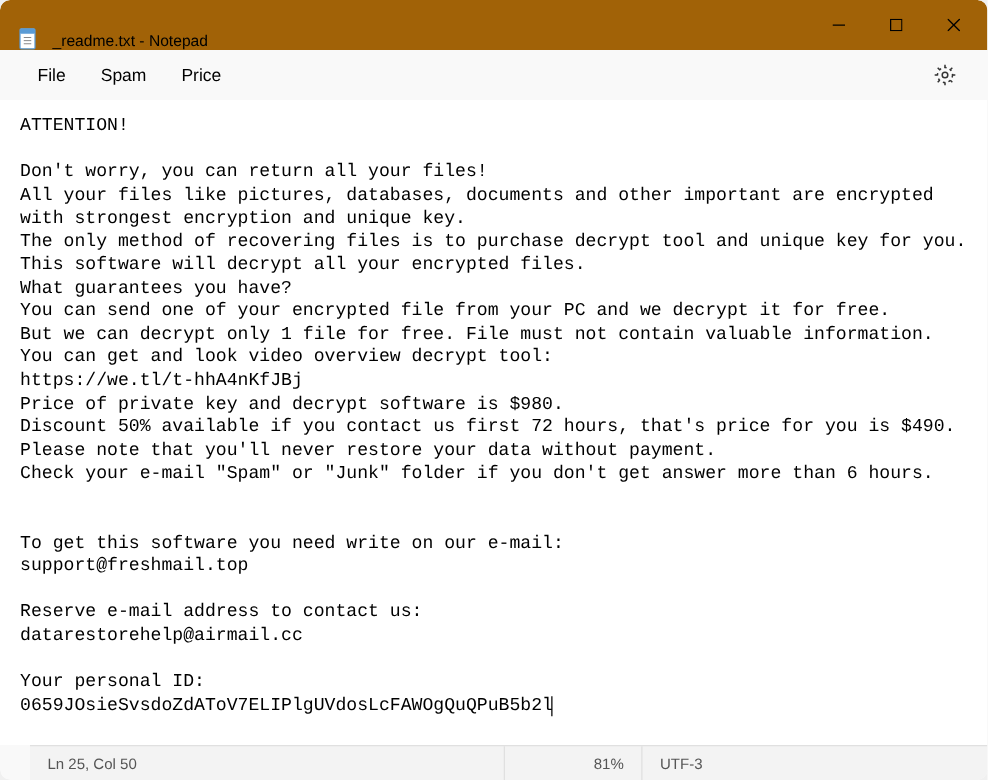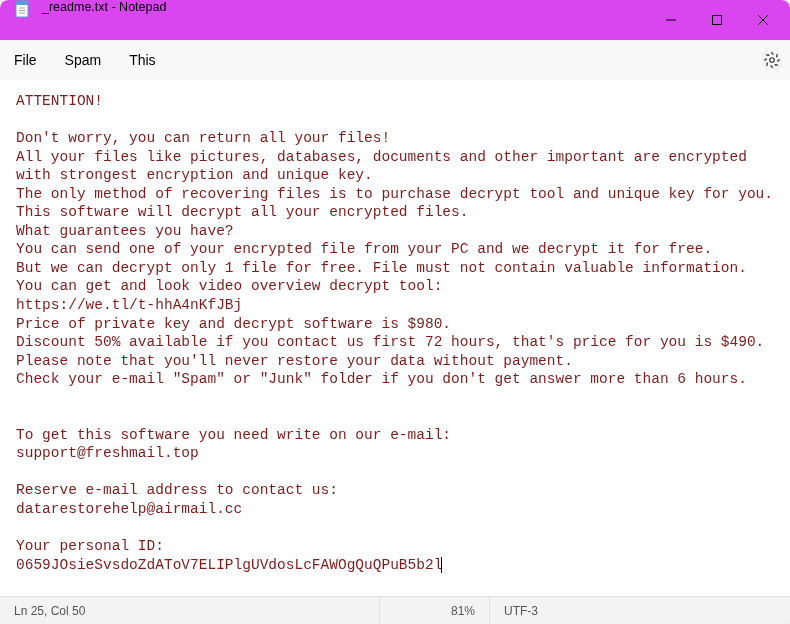--- a/index.html
+++ b/index.html
@@ -19,23 +19,23 @@
       width: 100%;
       height: 100%;
       background: #f9f9f9;
       display: flex;
       flex-direction: column;
       border-radius: 8px;
       overflow: hidden;
     }
     .title-bar {
       height: 40px;
-      background: #d946ef;
-      display: flex;
-      align-items: flex-start;
+      background: #a16207;
+      display: flex;
+      align-items: flex-end;
       padding: 0 4px 0 14px;
       border-bottom: none;
     }
     .app-icon {
       width: 18px;
       height: 18px;
       margin-right: 10px;
       flex-shrink: 0;
     }
     .title-text {
@@ -55,21 +55,21 @@
       justify-content: center;
       font-family: 'Segoe MDL2 Assets', 'Segoe UI Symbol', sans-serif;
       font-size: 10px;
       color: #000;
     }
     .menu-bar {
       height: 40px;
       background: #f9f9f9;
       display: flex;
       align-items: center;
-      padding: 0 0;
+      padding: 0 16px;
     }
     .menu-item {
       padding: 6px 14px;
       font-size: 14px;
       color: #000;
       border-radius: 4px;
     }
     .menu-spacer {
       flex: 1;
     }
@@ -81,21 +81,21 @@
       justify-content: center;
       border-radius: 4px;
     }
     .text-area {
       flex: 1;
       background: #fff;
       padding: 12px 16px;
       font-family: Consolas, 'Courier New', monospace;
       font-size: 14.5px;
       line-height: 1.28;
-      color: #7f1d1d;
+      color: #000000;
       white-space: pre-wrap;
       overflow: auto;
       border: none;
       outline: none;
       resize: none;
       position: relative;
     }
     .caret {
       display: inline-block;
       width: 1px;
@@ -105,20 +105,21 @@
       margin-left: -1px;
     }
     .status-bar {
       height: 28px;
       background: #f3f3f3;
       border-top: 1px solid #e0e0e0;
       display: flex;
       align-items: center;
       font-size: 12px;
       color: #555;
+      margin-left: 24px;
     }
     .status-cell {
       padding: 0 14px;
       height: 100%;
       display: flex;
       align-items: center;
       border-right: 1px solid #e0e0e0;
     }
     .status-cell.first {
       width: 380px;
@@ -167,21 +168,21 @@
             <line x1="0" y1="0" x2="10" y2="10" stroke="#000" stroke-width="1"></line>
             <line x1="10" y1="0" x2="0" y2="10" stroke="#000" stroke-width="1"></line>
           </svg>
       </div>
     </div>
   </div>
 
   <div class="menu-bar">
     <div class="menu-item">File</div>
     <div class="menu-item">Spam</div>
-    <div class="menu-item">This</div>
+    <div class="menu-item">Price</div>
     <div class="menu-spacer"></div>
     <div class="gear-icon">
       <svg width="18" height="18" viewBox="0 0 24 24" fill="none" stroke="#333" stroke-width="1.6">
         <circle cx="12" cy="12" r="3"></circle>
         <path d="M12 1v3M12 20v3M4.2 4.2l2.1 2.1M17.7 17.7l2.1 2.1M1 12h3M20 12h3M4.2 19.8l2.1-2.1M17.7 6.3l2.1-2.1"></path>
         <circle cx="12" cy="12" r="8" stroke-dasharray="2.6 3.5"></circle>
       </svg>
     </div>
   </div>
 

